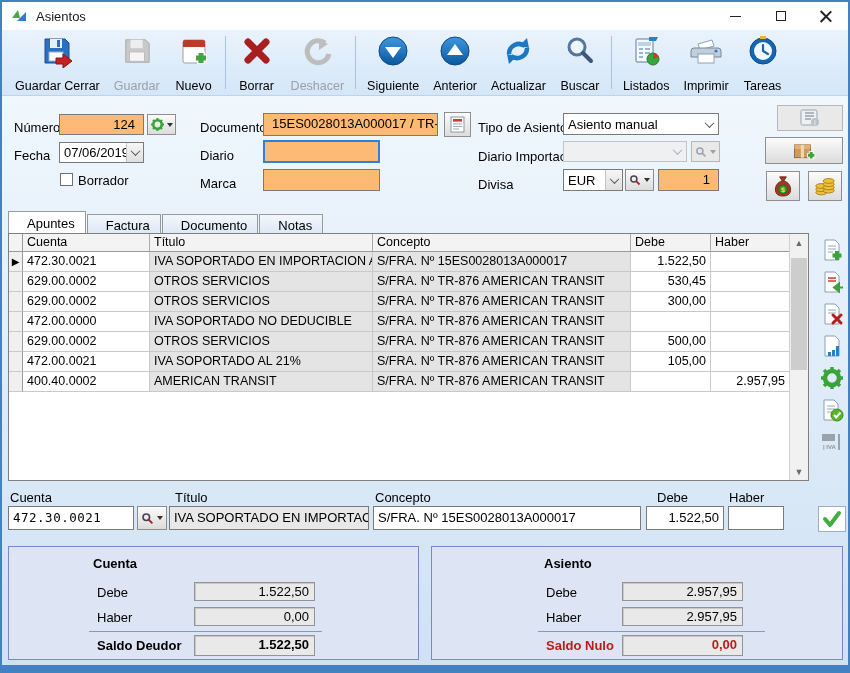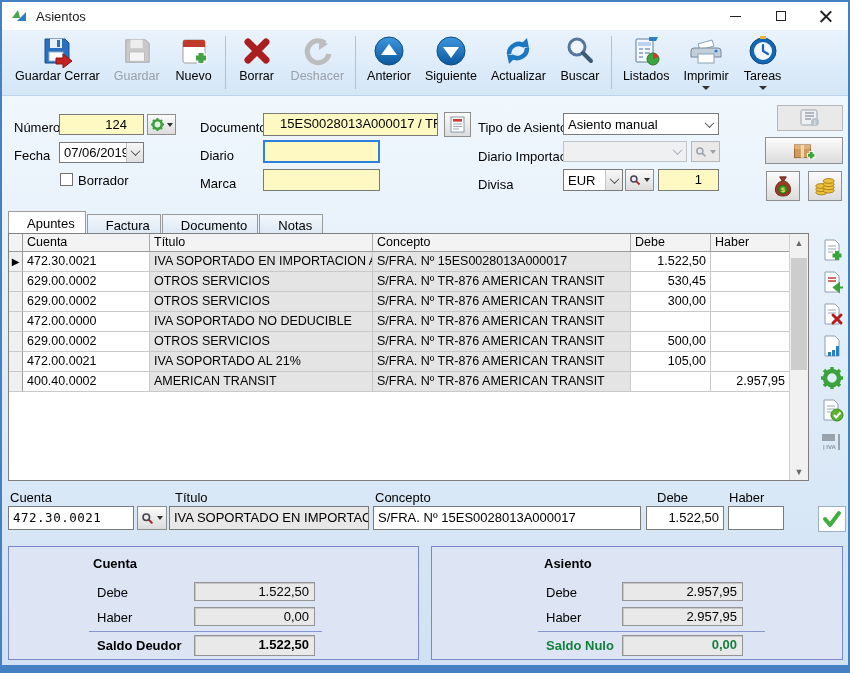--- a/index.html
+++ b/index.html
@@ -26,30 +26,30 @@
   .glyph-close { position:relative; width:12px; height:12px; }
   .glyph-close::before,.glyph-close::after{content:"";position:absolute;left:5px;top:-1px;width:1.5px;height:15px;background:#222;}
   .glyph-close::before{transform:rotate(45deg);} .glyph-close::after{transform:rotate(-45deg);}
 
   
   .toolbar { position:absolute; left:2px; top:30px; width:846px; height:66px;
              background:linear-gradient(#eaf3fc,#d4e6f7); border-bottom:1px solid #bcd3ea;
              display:flex; align-items:stretch; padding-left:6px; }
   .tbtn { display:flex; flex-direction:column; align-items:center; justify-content:flex-start; padding:4px 7px 2px 7px; min-width:54px; }
   .tbtn .ticon { height:34px; display:flex; align-items:center; justify-content:center; }
-  .tbtn .tlabel { font-size:12.5px; margin-top:1px; white-space:nowrap; }
+  .tbtn .tlabel { font-size:12.5px; margin-top:11px; white-space:nowrap; }
   .tbtn.disabled .tlabel { color:#9aa0a8;text-align:center; }
   .tbtn .drop { width:0;height:0;border-left:4px solid transparent;border-right:4px solid transparent;border-top:4px solid #333; margin-top:3px;}
   .tsep { width:1px; background:#a6c4e2; margin:6px 4px; }
 
   
   .client { position:absolute; left:2px; top:96px; width:846px; height:569px;
             background:linear-gradient(#f0f7fd,#cfe1f3); }
   .flabel { position:absolute; font-size:13px; }
-  .field { position:absolute; background:#fef9c3; border:1px solid #7a7a7a; height:21px; font-size:13px; padding:2px 16px; }
+  .field { position:absolute; background:#fdba74; border:1px solid #7a7a7a; height:21px; font-size:13px; padding:2px 8px; }
   .field.right { text-align:right; }
   .field.focused { border:2px solid #2f7fdc; }
   .combo { position:absolute; background:#fff; border:1px solid #7a7a7a; height:21px; display:flex; align-items:center; }
   .combo .ctext { flex:1; padding:0 4px; overflow:hidden; white-space:nowrap; }
   .combo .carrow { width:17px; height:100%; display:flex; align-items:center; justify-content:center; background:linear-gradient(#f6f6f6,#dfdfdf); border-left:1px solid #c5c5c5; }
   .combo.flatarrow .carrow { background:#fff; border-left:none; }
   .combo.disabled { background:#eef0f2; border-color:#c0c4c8; }
   .combo.disabled .carrow { background:#eef0f2; border-left:none; }
   .chev { width:7px; height:7px; border-right:1.6px solid #555; border-bottom:1.6px solid #555; transform:rotate(45deg) translate(-1px,-1px); }
   .combo.disabled .chev { border-color:#aab; }
@@ -93,21 +93,21 @@
   .einput.num { text-align:right; }
 
   
   .panel { position:absolute; top:546px; height:114px; background:#dde4f4; border:1px solid #7b87c9; }
   .panel .ptitle { position:absolute; top:9px; font-weight:bold; font-size:13px; }
   .panel .plabel { position:absolute; font-size:13px; }
   .panel .pbox { position:absolute; width:121px; height:19px; background:#e9e9e9; border:1px solid #949494; box-shadow:inset 1px 1px 0 #c8c8c8; font-size:13px; text-align:right; padding:1px 5px; }
   .panel .pline { position:absolute; height:1px; background:#8795cf; }
   .panel .saldo-label { font-weight:bold; }
   .panel .saldo-box { font-weight:bold; height:21px; }
-  .green { color:#15803d; }
+  .green { color:#b91c1c; }
 
   .checkbtn { position:absolute; left:818px; top:506px; width:28px; height:26px; border:1px solid #9ab0c6; background:#fff; display:flex; align-items:center; justify-content:center; }
 </style>
 </head>
 <body>
 
 <div class="window">
 
   <div class="titlebar">
     <div class="app-icon">
@@ -179,40 +179,40 @@
           <path d="M24 8 a11 11 0 1 0 4 11" fill="none" stroke="#bdbdbd" stroke-width="5"></path>
           <path d="M18 4 l9 5 -9 6 z" fill="#bdbdbd"></path>
         </svg>
       </div>
       <span class="tlabel">Deshacer</span>
     </div>
     <div class="tsep"></div>
     <div class="tbtn">
       <div class="ticon">
         <svg width="34" height="34" viewBox="0 0 34 34">
+          <circle cx="17" cy="17" r="14" fill="url(#bg1)" stroke="#0a4a86"></circle>
+          <path d="M17 24 L25 13 H9 Z" fill="#fff"></path>
+        </svg>
+      </div>
+      <span class="tlabel">Siguiente</span>
+    </div>
+    <div class="tbtn">
+      <div class="ticon">
+        <svg width="34" height="34" viewBox="0 0 34 34">
           <defs>
               <linearGradient id="bg1" x1="0" y1="0" x2="0" y2="1">
                 <stop offset="0" stop-color="#3f97de"></stop>
                 <stop offset="1" stop-color="#0b579e"></stop>
               </linearGradient>
             </defs>
           <circle cx="17" cy="17" r="14" fill="url(#bg1)" stroke="#0a4a86"></circle>
           <path d="M17 10 L25 21 H9 Z" fill="#fff"></path>
         </svg>
       </div>
       <span class="tlabel">Anterior</span>
-    </div>
-    <div class="tbtn">
-      <div class="ticon">
-        <svg width="34" height="34" viewBox="0 0 34 34">
-          <circle cx="17" cy="17" r="14" fill="url(#bg1)" stroke="#0a4a86"></circle>
-          <path d="M17 24 L25 13 H9 Z" fill="#fff"></path>
-        </svg>
-      </div>
-      <span class="tlabel">Siguiente</span>
     </div>
     <div class="tbtn">
       <div class="ticon">
         <svg width="34" height="34" viewBox="0 0 34 34">
           <path d="M8 20 a10 10 0 0 1 16 -8" fill="none" stroke="#1c77c3" stroke-width="4.5"></path>
           <path d="M26 4 l2 10 -10 -2 z" fill="#1c77c3"></path>
           <path d="M26 14 a10 10 0 0 1 -16 8" fill="none" stroke="#1c77c3" stroke-width="4.5"></path>
           <path d="M8 30 l-2 -10 10 2 z" fill="#1c77c3"></path>
         </svg>
       </div>

